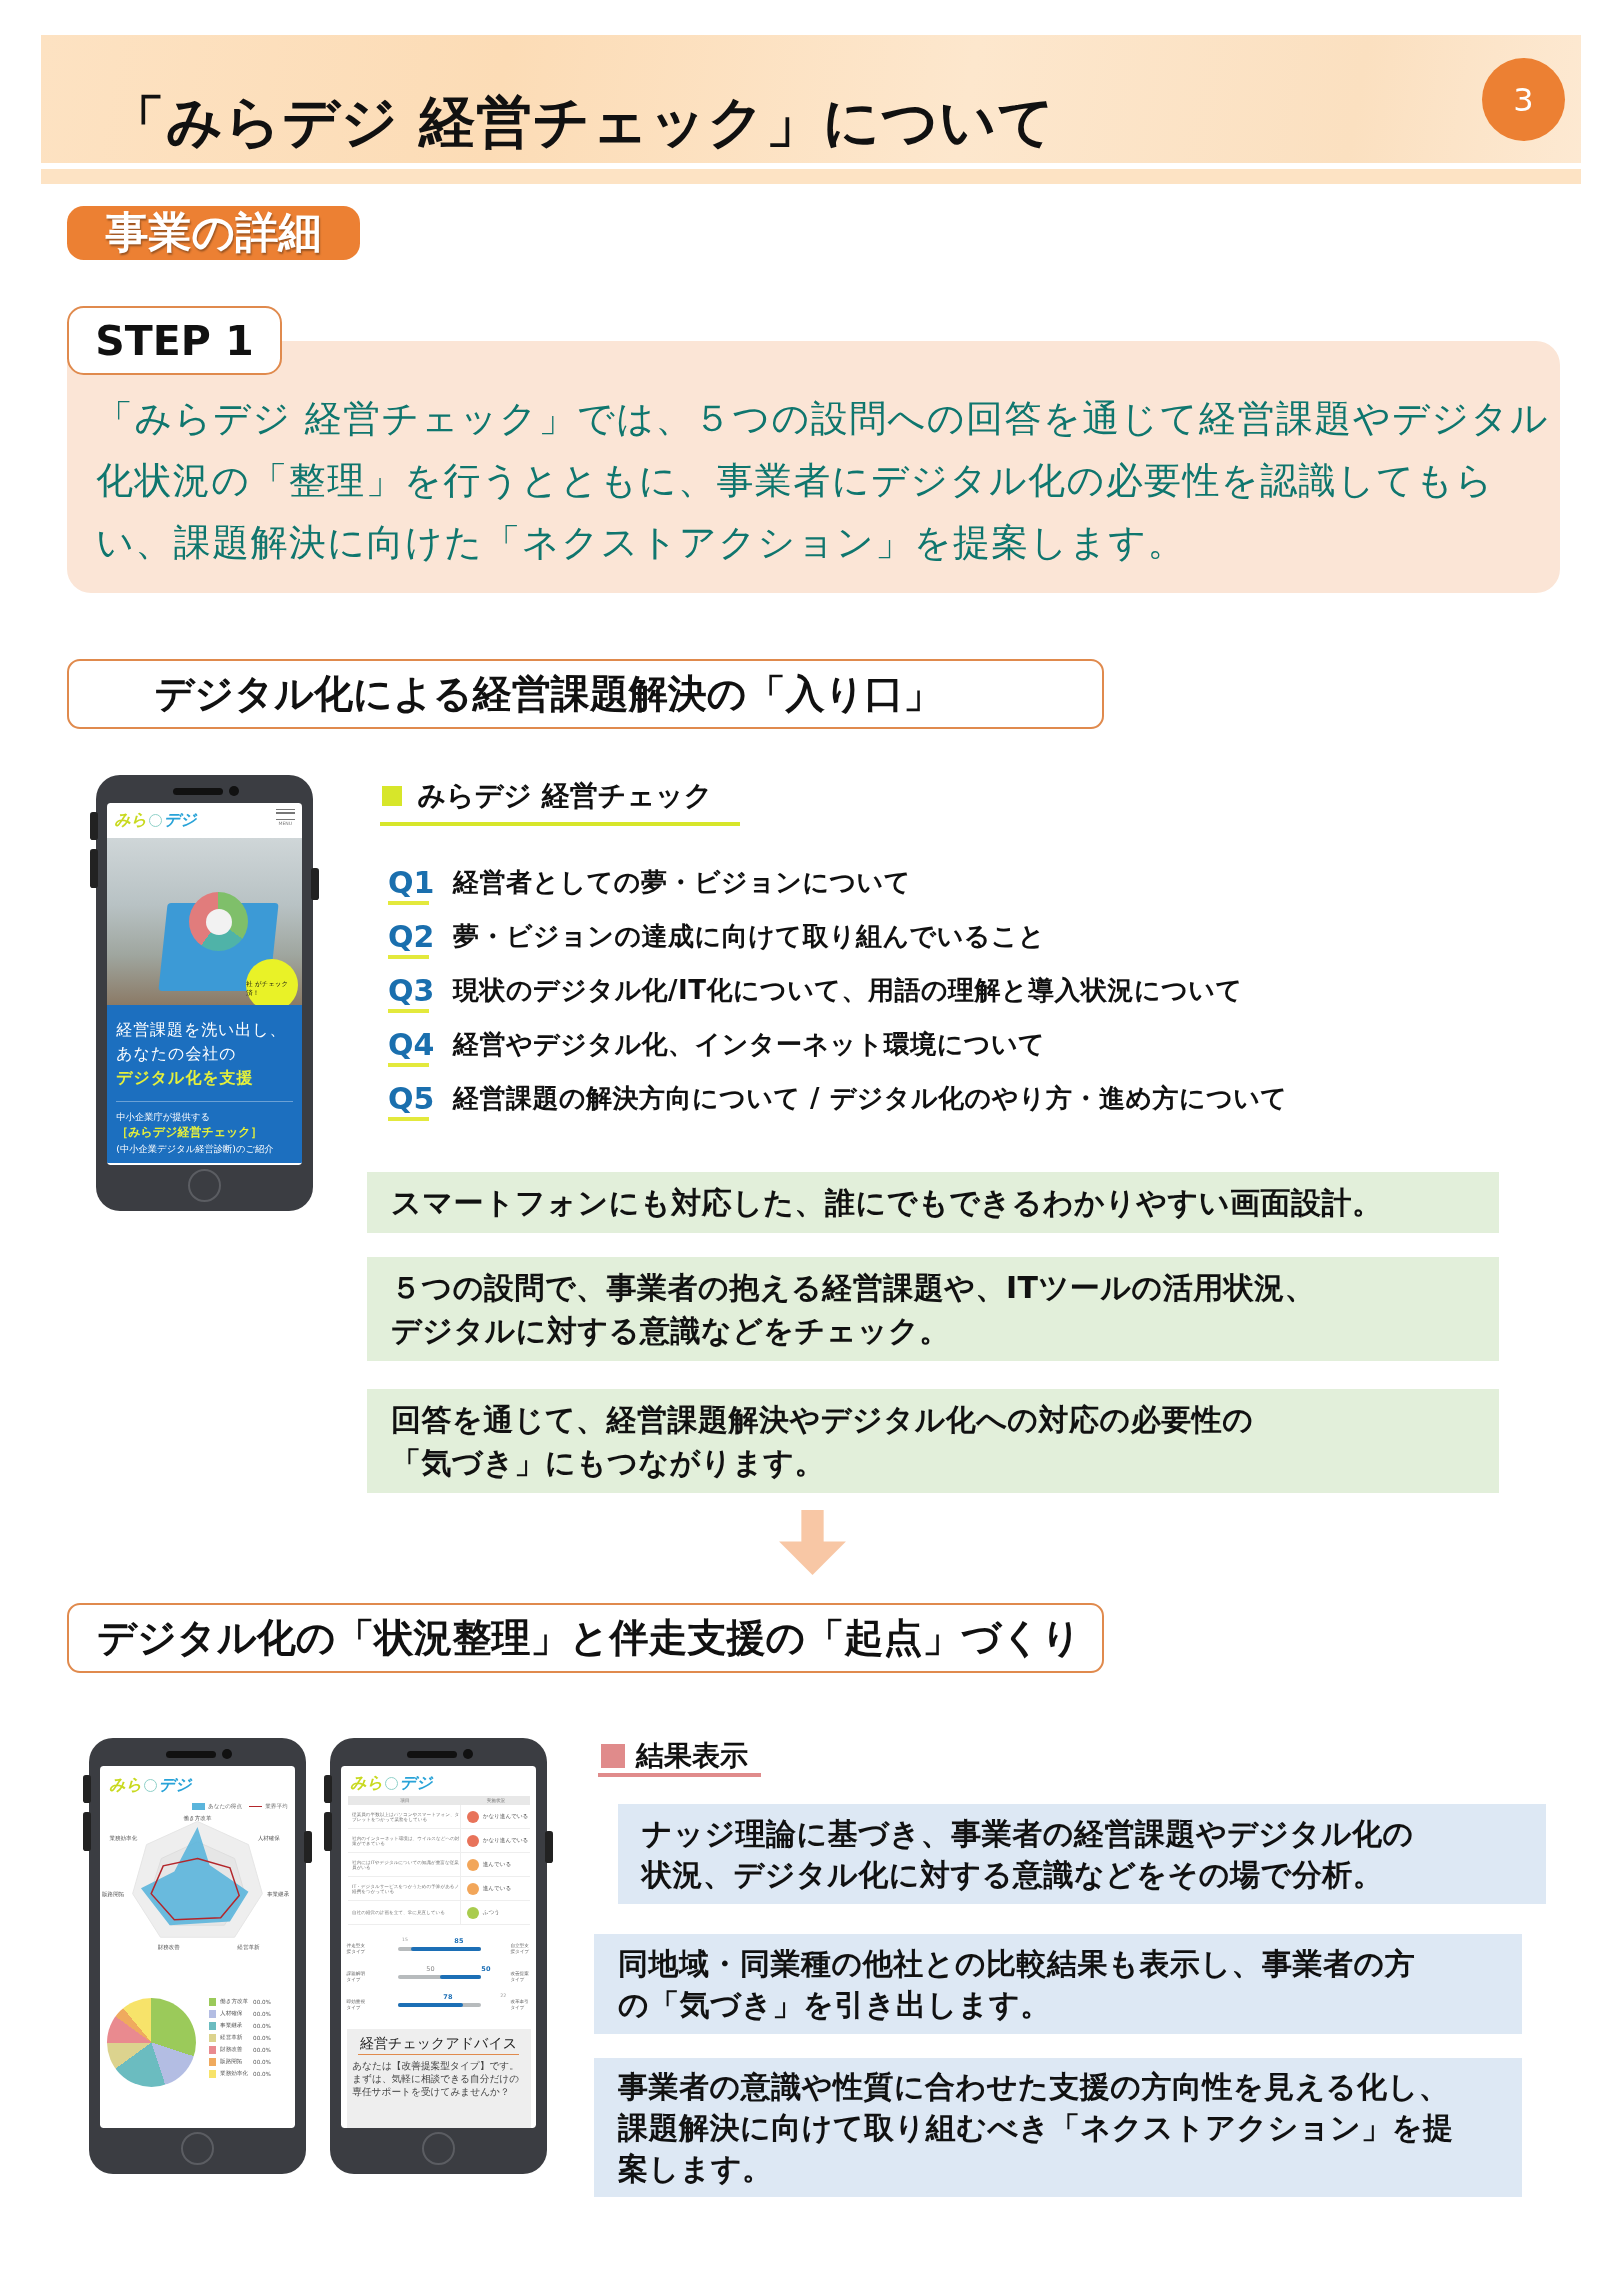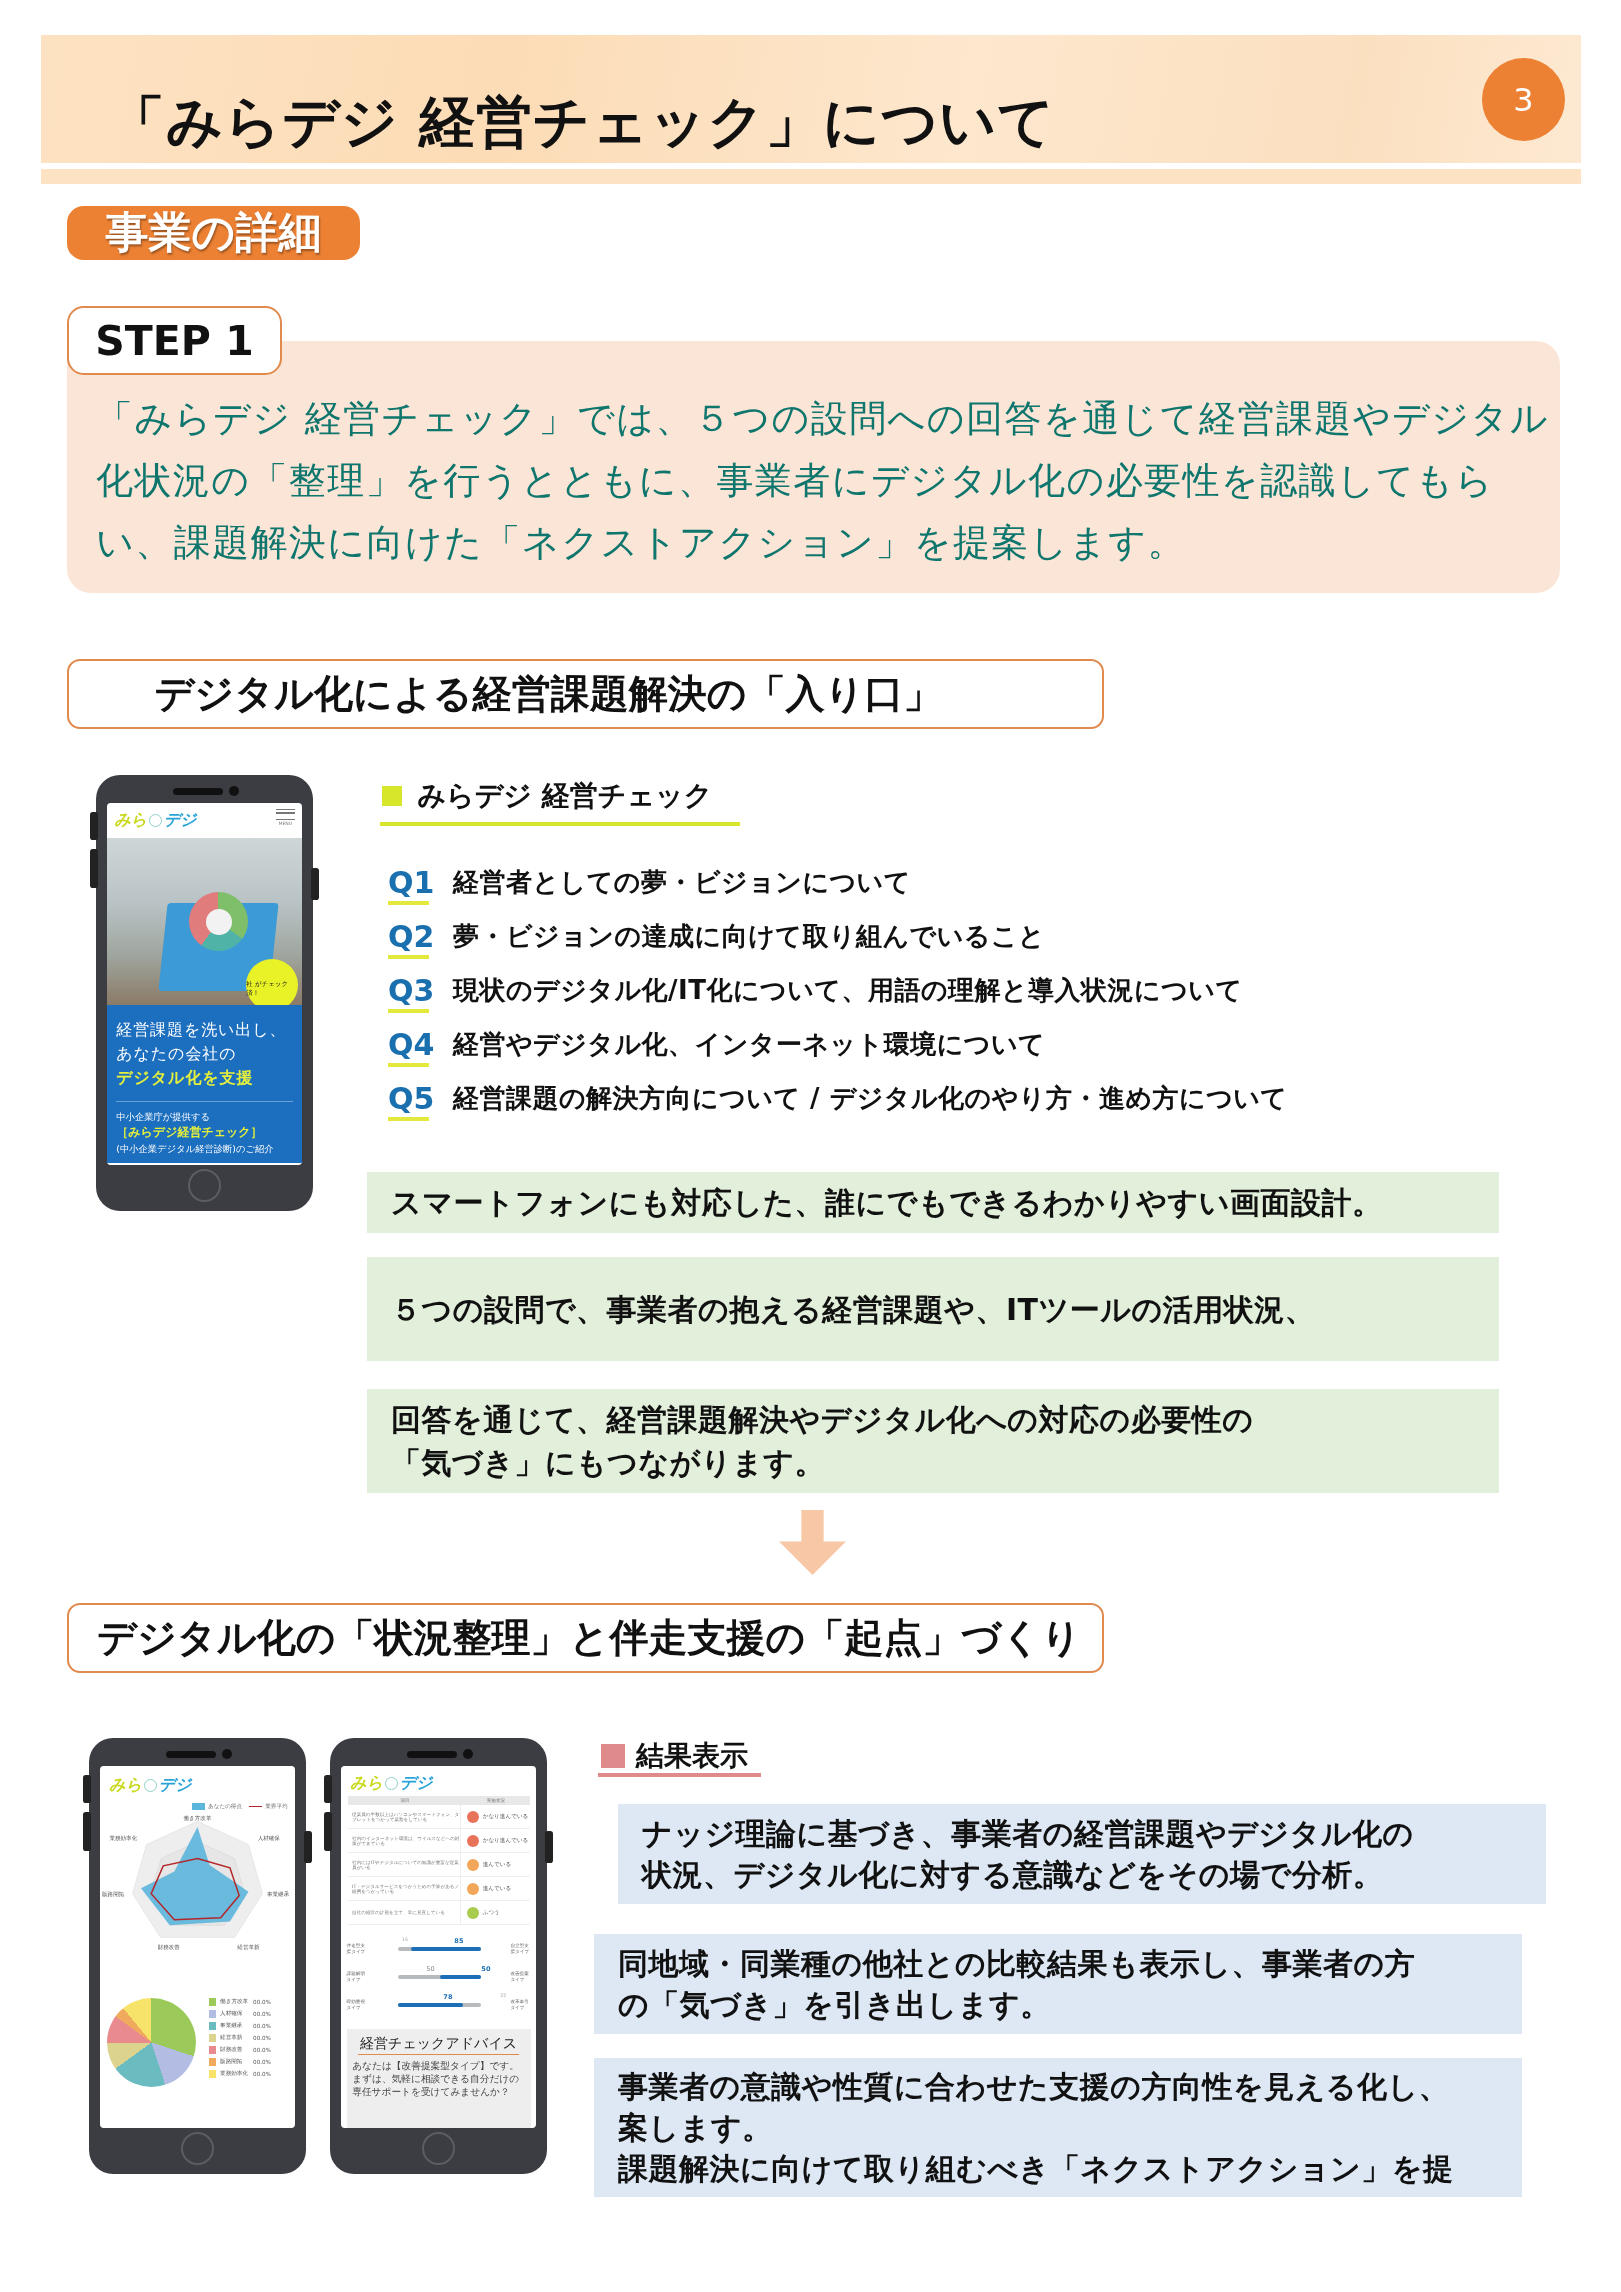--- a/index.html
+++ b/index.html
@@ -189,20 +189,21 @@
       <span class="qnum">Q5</span>
       <span class="qtext">経営課題の解決方向について / デジタル化のやり方・進め方について</span>
     </div>
 </div>
 
 <div class="abs gbox gb1">
   <div>スマートフォンにも対応した、誰にでもできるわかりやすい画面設計。</div>
 </div>
 <div class="abs gbox gb2">
   <div>５つの設問で、事業者の抱える経営課題や、ITツールの活用状況、</div>
+  <div>デジタルに対する意識などをチェック。</div>
 </div>
 <div class="abs gbox gb3">
   <div>回答を通じて、経営課題解決やデジタル化への対応の必要性の</div>
   <div>「気づき」にもつながります。</div>
 </div>
 
 <svg class="abs arrow" viewBox="0 0 72 70">
   <rect x="24" y="0" width="24" height="36" fill="#f8c7a5"></rect>
   <polygon points="0,34 72,34 36,70" fill="#f8c7a5"></polygon>
 </svg>
@@ -376,16 +377,16 @@
 <div class="abs bbox bb1">
   <div>ナッジ理論に基づき、事業者の経営課題やデジタル化の</div>
   <div>状況、デジタル化に対する意識などをその場で分析。</div>
 </div>
 <div class="abs bbox bb2">
   <div>同地域・同業種の他社との比較結果も表示し、事業者の方</div>
   <div>の「気づき」を引き出します。</div>
 </div>
 <div class="abs bbox bb3">
   <div>事業者の意識や性質に合わせた支援の方向性を見える化し、</div>
+  <div>課題解決に向けて取り組むべき「ネクストアクション」を提</div>
   <div>案します。</div>
-  <div>課題解決に向けて取り組むべき「ネクストアクション」を提</div>
 </div>
 
 
 </body></html>

